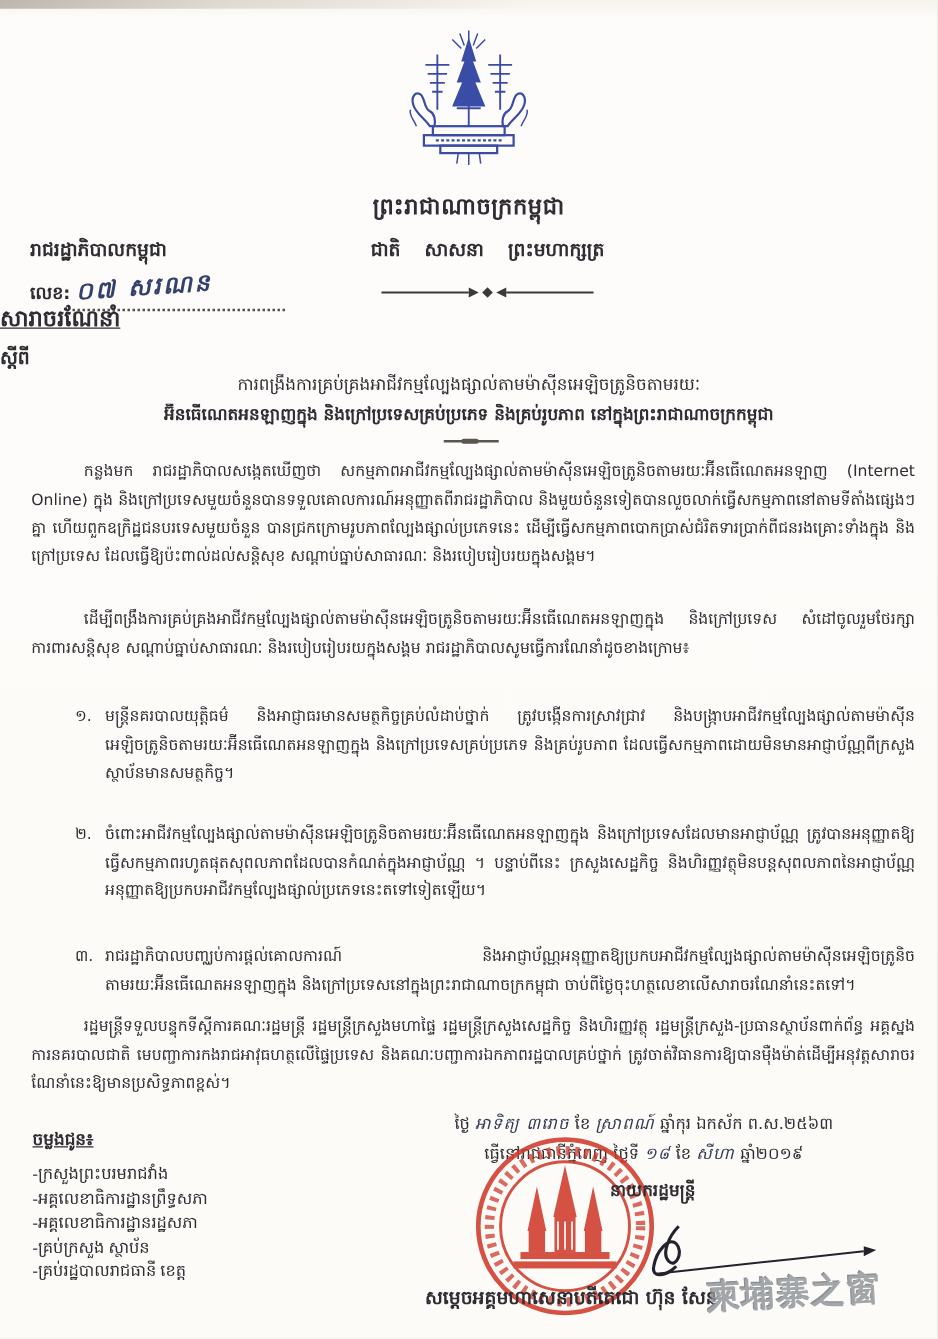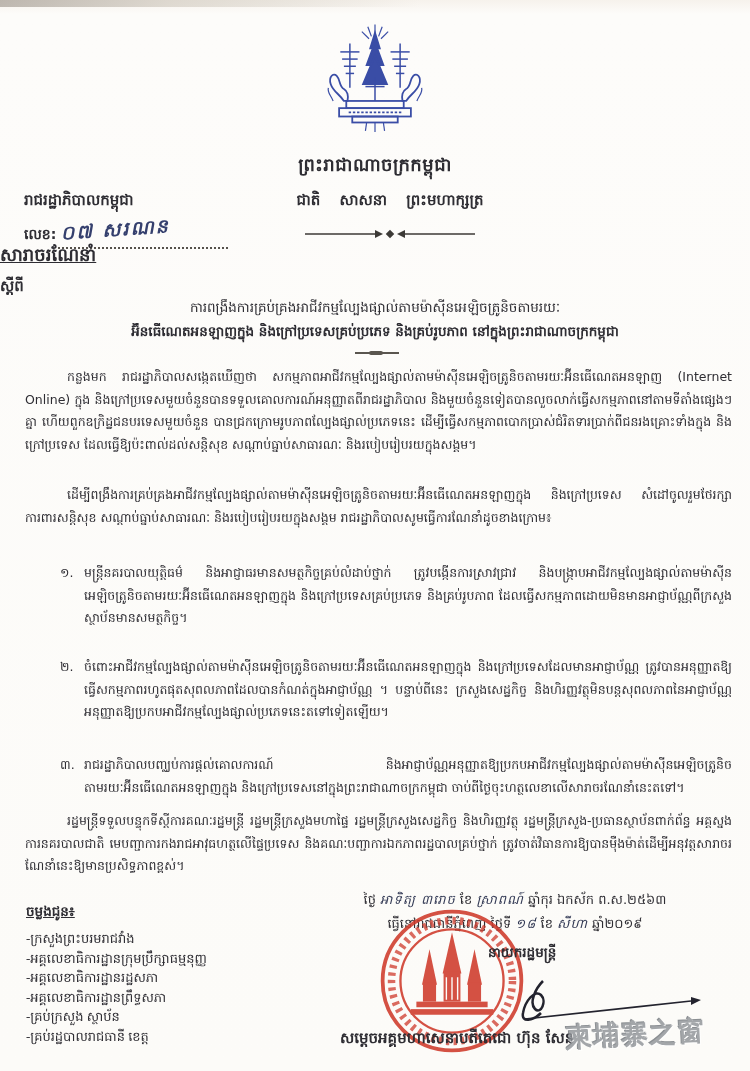--- a/index.html
+++ b/index.html
@@ -244,23 +244,22 @@
       <span class="hw">១៨</span>
       <span>ខែ</span>
       <span class="hw">សីហា</span>
       <span>ឆ្នាំ២០១៩</span>
     </div>
   </div>
 
   <div class="cc">
     <div class="cc-label">ចម្លងជូន៖</div>
     <div class="cc-item">-ក្រសួងព្រះបរមរាជវាំង</div>
-    <div class="cc-item">-អគ្គលេខាធិការដ្ឋានក្រុមប្រឹក្សាធម្មនុញ្ញ</div>
+    <div class="cc-item">-អគ្គលេខាធិការដ្ឋានព្រឹទ្ធសភា</div>
     <div class="cc-item">-អគ្គលេខាធិការដ្ឋានរដ្ឋសភា</div>
-    <div class="cc-item">-អគ្គលេខាធិការដ្ឋានព្រឹទ្ធសភា</div>
     <div class="cc-item">-គ្រប់ក្រសួង ស្ថាប័ន</div>
     <div class="cc-item">-គ្រប់រដ្ឋបាលរាជធានី ខេត្ត</div>
   </div>
 
   <div class="seal">
     <svg width="152" height="150" viewBox="0 0 160 160" fill="none" stroke="#cf3a2b">
       <circle cx="80" cy="80" r="74" stroke-width="4"></circle>
       <circle cx="80" cy="80" r="55" stroke-width="2.5"></circle>
       <circle cx="80" cy="80" r="64.5" stroke-width="8" stroke-dasharray="3.5 4.5" opacity=".85"></circle>
 

